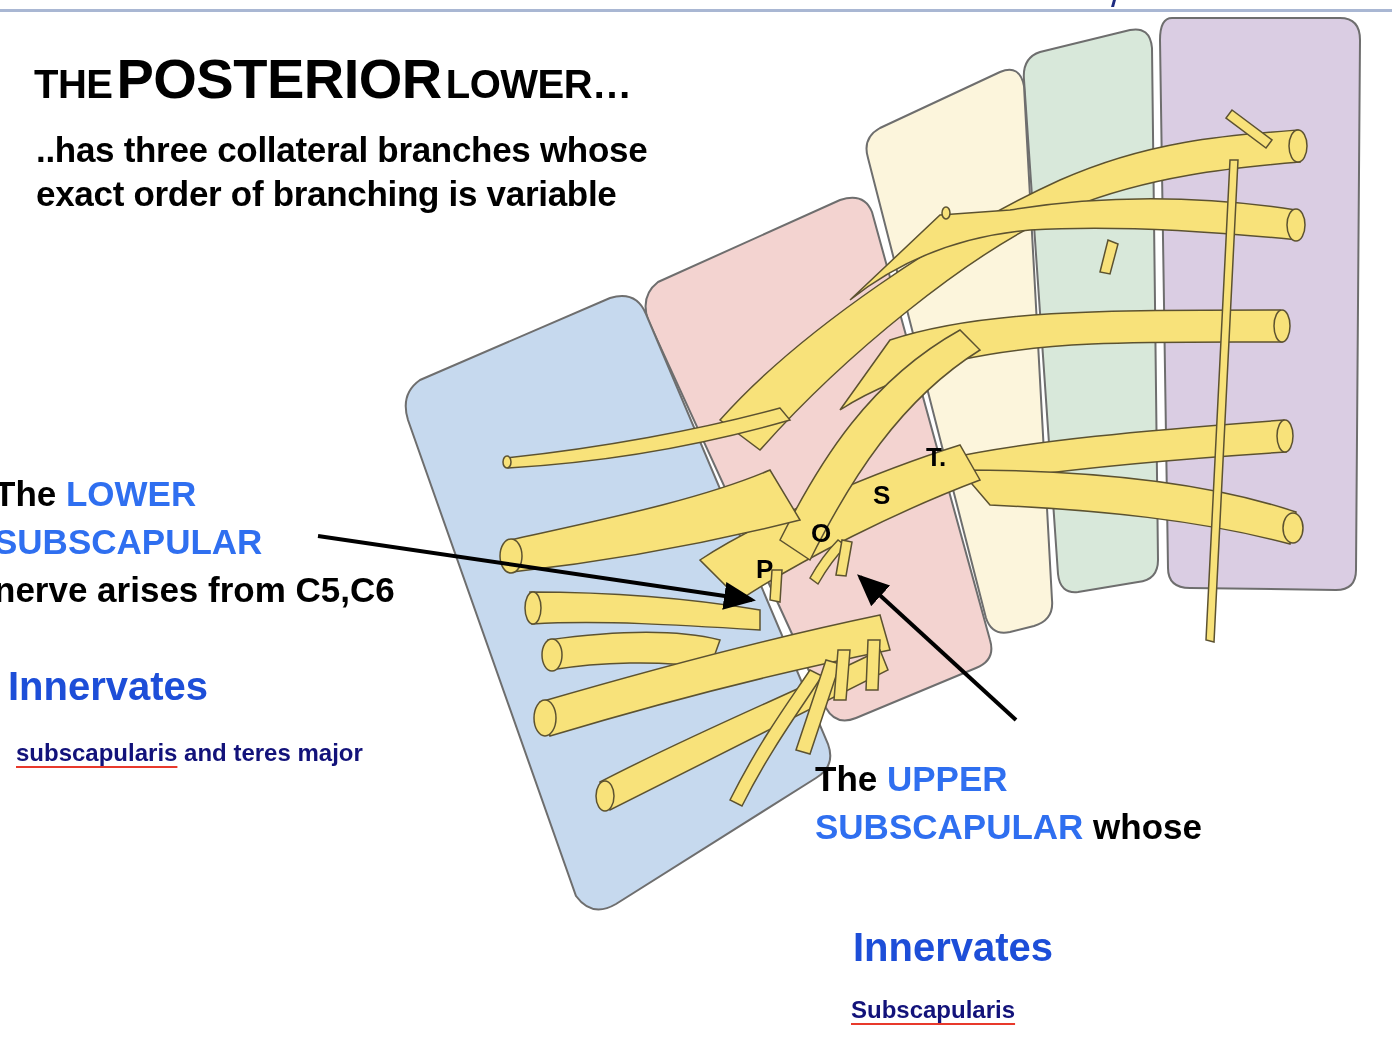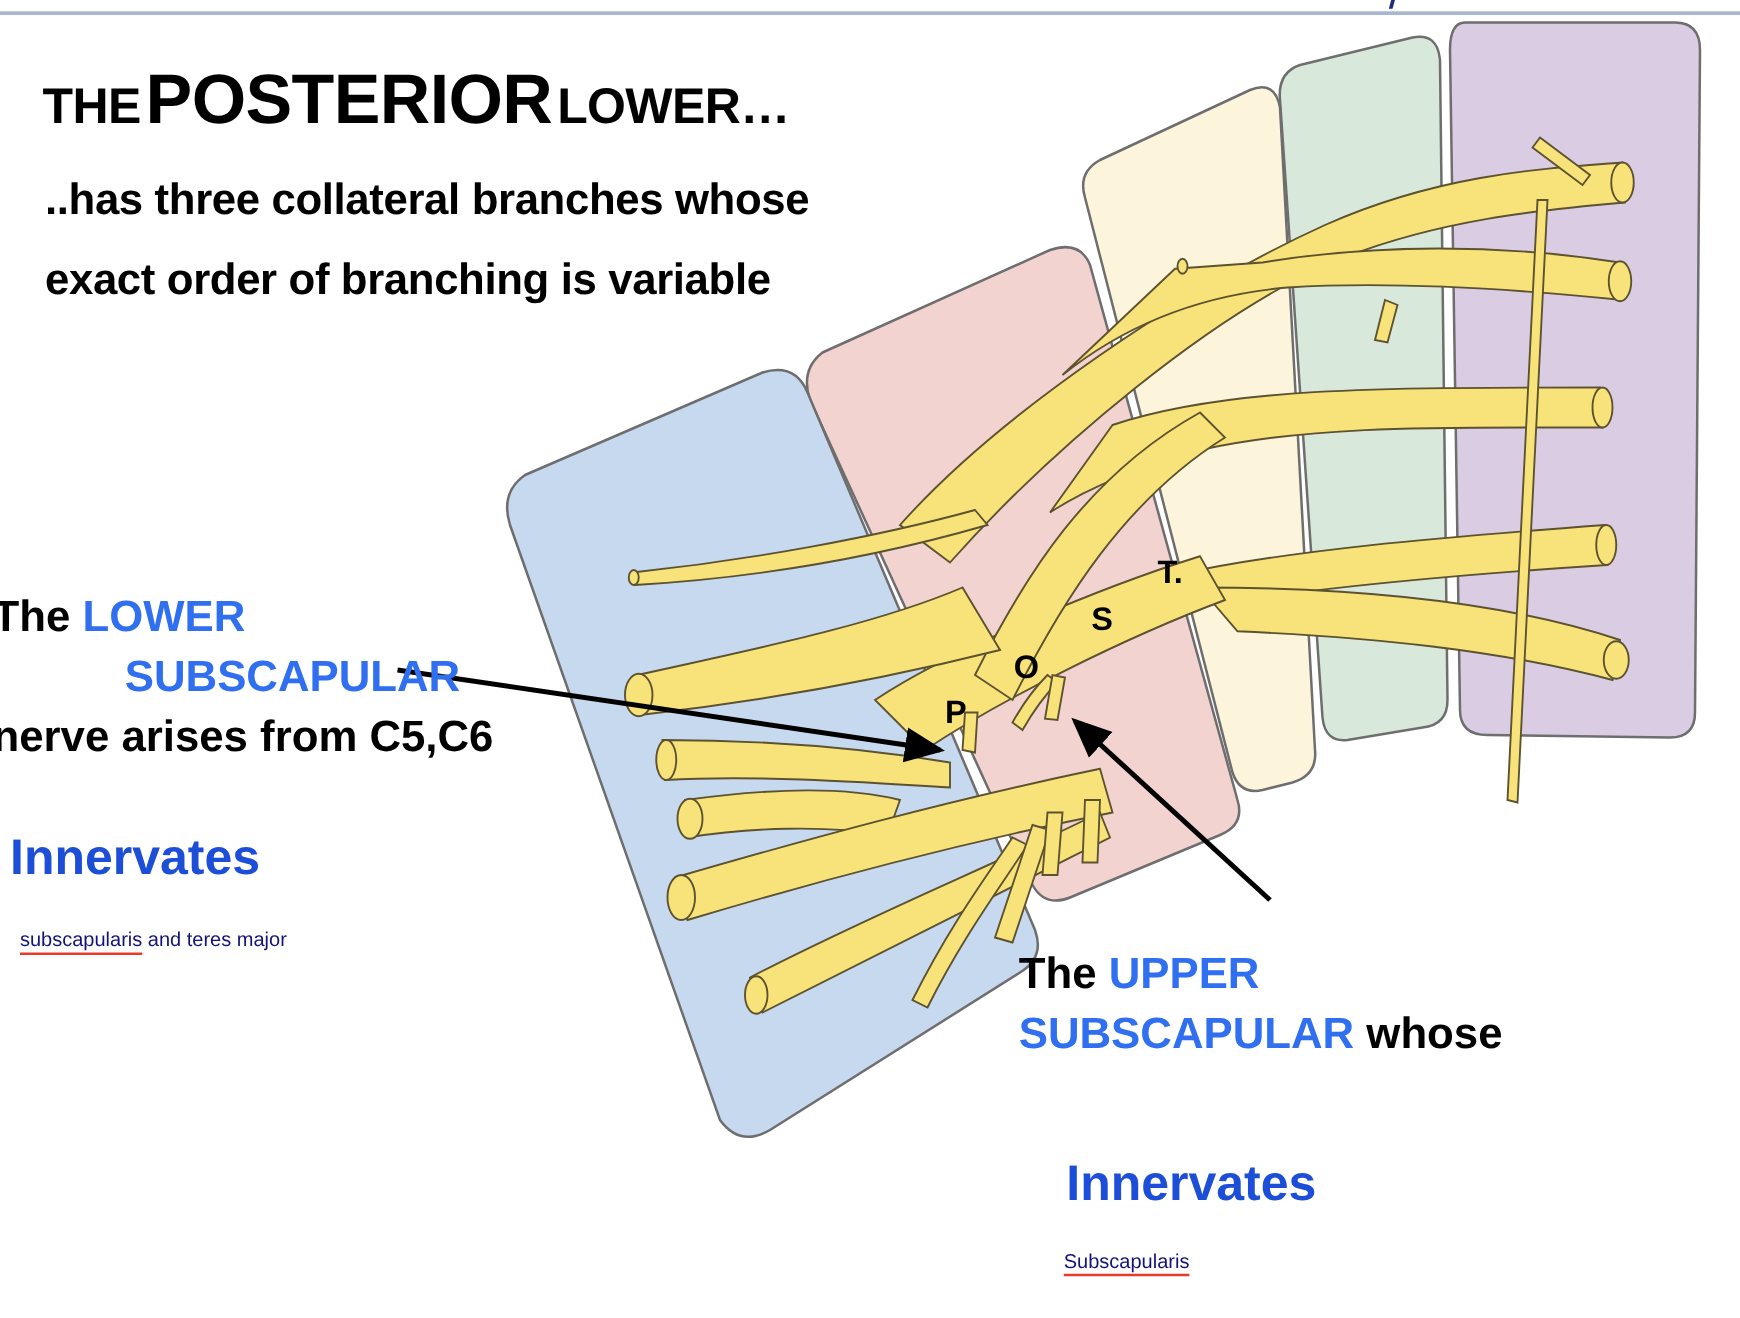--- a/index.html
+++ b/index.html
@@ -4,29 +4,29 @@
 <style>
   html, body { margin: 0; padding: 0; background: #ffffff; }
   body { width: 1392px; height: 1054px; position: relative; overflow: hidden;
          font-family: "Liberation Sans", sans-serif; }
   .top-rule { position: absolute; left: 0; top: 9px; width: 1392px; height: 3px; background: #a9b7d3; }
   .top-mark { position: absolute; left: 1112px; top: 0; width: 3px; height: 7px; background: #1c2a80; transform: skewX(-15deg); }
   .diagram { position: absolute; left: 0; top: 0; width: 1392px; height: 1054px; }
   .title { position: absolute; left: 34px; top: 46px; font-weight: bold; color: #000; white-space: nowrap; letter-spacing: -0.5px; }
   .title .small { font-size: 40px; }
   .title .big { font-size: 56px; margin-top: 16px; }
-  .subtitle { position: absolute; left: 36px; top: 128px; width: 640px; font-size: 35px; font-weight: bold; line-height: 64px; color: #000; letter-spacing: -0.3px; }
+  .subtitle { position: absolute; left: 36px; top: 128px; width: 640px; font-size: 35px; font-weight: bold; line-height: 44px; color: #000; letter-spacing: -0.3px; }
   .callout { position: absolute; font-weight: bold; color: #000; font-size: 35px; line-height: 48px; }
-  .callout .hl { color: #2f6ff0; text-align: center; }
+  .callout .hl { color: #2f6ff0; }
   .lower-callout { left: -6px; top: 470px; width: 480px; }
   .upper-callout { left: 815px; top: 755px; width: 460px; }
   .innervates { position: absolute; font-weight: bold; font-size: 40px; color: #1d4ed8; }
   .inn-left { left: 8px; top: 664px; }
   .inn-right { left: 853px; top: 925px; }
-  .muscles { position: absolute; font-weight: normal; font-size: 16px; line-height: 49px; color: #12127a; }
+  .muscles { position: absolute; font-weight: bold; font-size: 24px; line-height: 49px; color: #12127a; }
   .mus-left { left: 16px; top: 728px; width: 380px; }
   .mus-right { left: 851px; top: 985px; }
   .sq { text-decoration: underline; text-decoration-color: #e8392b; text-underline-offset: 5px; text-decoration-thickness: 2px; }
   .label-letter { position: absolute; font-weight: bold; font-size: 26px; color: #000; }
 </style>
 </head>
 <body>
 
 <div class="top-rule"></div>
 <div class="top-mark"></div>

